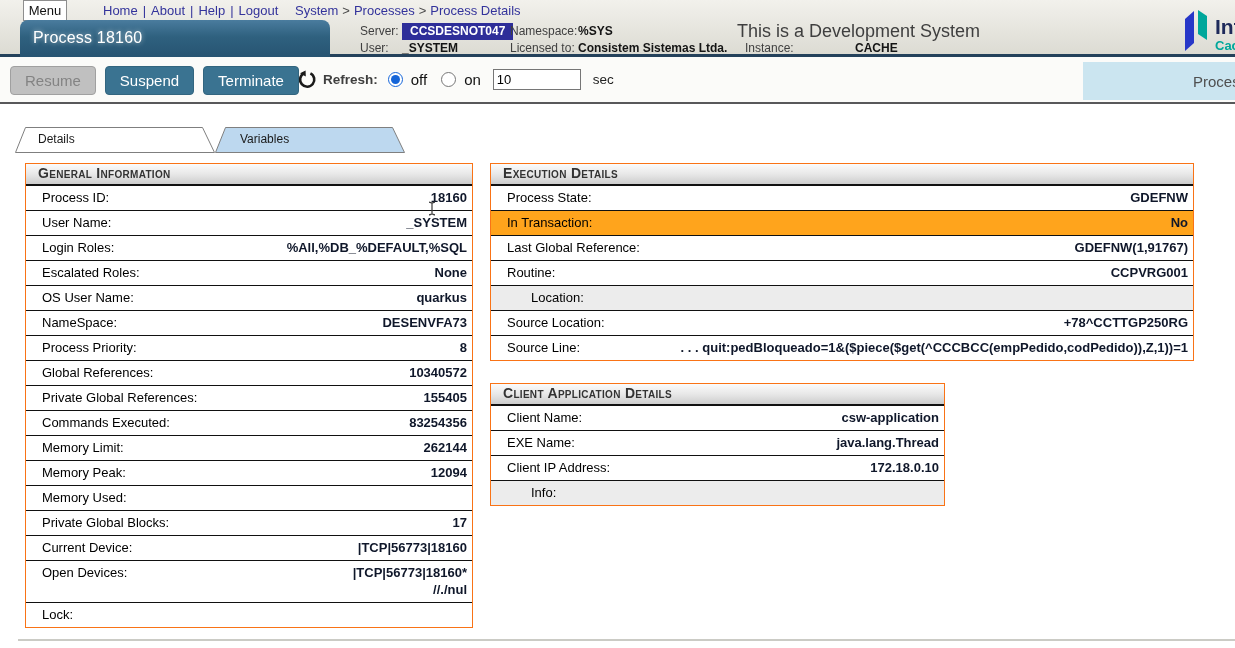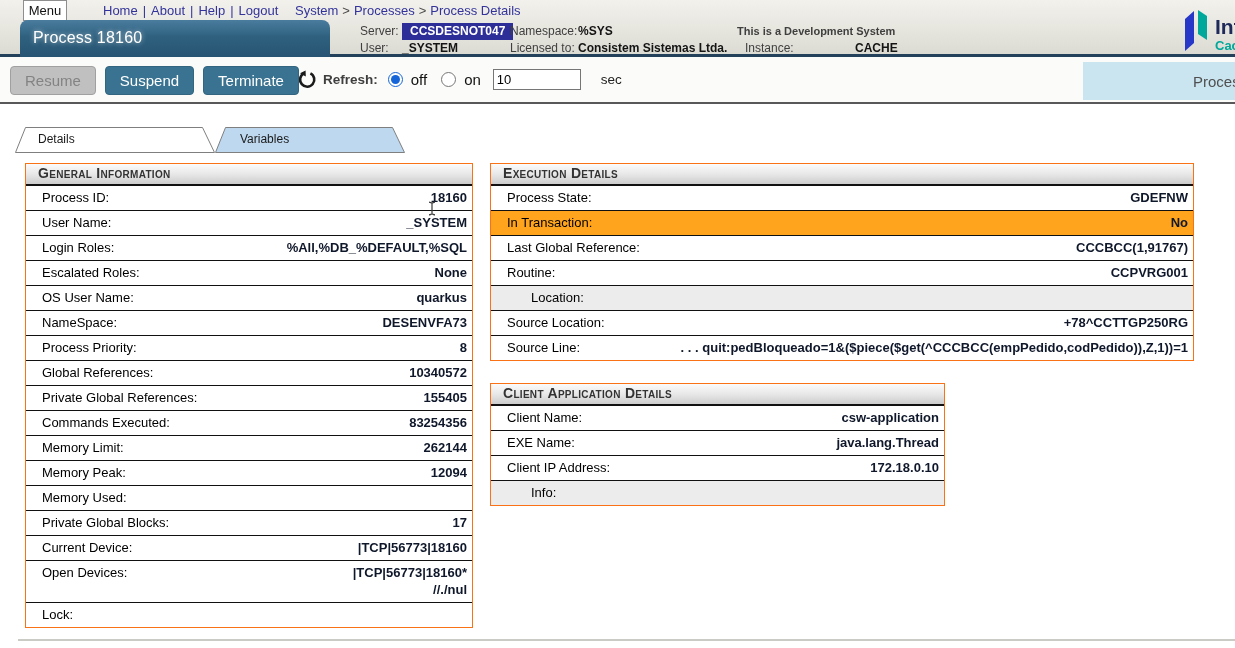--- a/index.html
+++ b/index.html
@@ -40,21 +40,21 @@
   .info-block { position:absolute; top:23px; font-size:12px; line-height:17px; color:#3F3F3F; }
   .info-row { display:flex; align-items:center; height:17px; white-space:nowrap; }
   .info-label { color:#3F3F3F; }
   .info-value { font-weight:bold; color:#141414; }
   .blk-server { left:360px; }
   .blk-server .info-label { width:42px; }
   .server-badge { background:#2E2E99; color:#fff; font-weight:bold; padding:0 8px; }
   .blk-ns { left:510px; }
   .blk-ns .info-label { width:68px; }
   .blk-dev { left:737px; }
-  .dev-notice { font-weight:bold; color:#3F3F3F; font-size:11px; height:17px; }
+  .dev-notice { font-weight:normal; color:#3F3F3F; font-size:18px; height:17px; }
   .blk-dev .inst-row { position:relative; height:17px; padding-left:8px; }
   .blk-dev .inst-value { position:absolute; left:118px; top:0; }
 
   .logo { position:absolute; left:1183px; top:8px; display:flex; }
   .logo-mark { flex:none; }
   .logo-text { margin-left:4px; white-space:nowrap; }
   .logo-name { font-size:21px; font-weight:bold; color:#1E2A5A; line-height:25px; margin-top:6px; }
   .logo-product { font-size:13px; font-weight:bold; color:#00A79B; line-height:14px; }
 
   
@@ -69,21 +69,21 @@
   .btn-disabled { background:#C0C0C0; color:#838383; border:1px solid #A0A0A0; }
   .btn-blue { background:#3A7391; color:#fff; border:1px solid #32657F; }
   .refresh-group { position:absolute; left:297px; top:0; height:45px; display:flex; align-items:center; gap:6px; }
   .refresh-label { font-size:13.5px; font-weight:bold; color:#3F3F3F; }
   .radio-lbl { font-size:15px; color:#111; margin-right:4px; }
   input[type="radio"] { width:15px; height:15px; accent-color:#1565D8; margin:0 2px 0 4px; cursor:pointer; }
   .interval-input {
     width:88px; height:21px; border:1px solid #767676; font:13px "Liberation Sans",sans-serif;
     padding:0 3px; margin-left:2px;
   }
-  .unit-label { font-size:13.5px; color:#222; margin-left:14px; }
+  .unit-label { font-size:13.5px; color:#222; margin-left:6px; }
   .banner {
     position:absolute; left:1083px; top:5px; right:0; bottom:2px;
     background:#CBE5F0; overflow:hidden;
   }
   .banner span {
     position:absolute; left:110px; top:0; line-height:40px; font-size:15px; color:#4F4F4F; white-space:nowrap;
   }
 
   
   .tabs { position:absolute; left:15px; top:127px; height:26px; display:flex; }
@@ -335,21 +335,21 @@
     </div>
     <div class="tbl-row bg-orange">
       <div class="cell-label">In Transaction:</div>
       <div class="cell-value">
         <div>No</div>
       </div>
     </div>
     <div class="tbl-row">
       <div class="cell-label">Last Global Reference:</div>
       <div class="cell-value">
-        <div>CCCBCC(1,91767)</div>
+        <div>GDEFNW(1,91767)</div>
       </div>
     </div>
     <div class="tbl-row">
       <div class="cell-label">Routine:</div>
       <div class="cell-value">
         <div>CCPVRG001</div>
       </div>
     </div>
     <div class="tbl-row bg-gray">
       <div class="cell-label">Location:</div>

